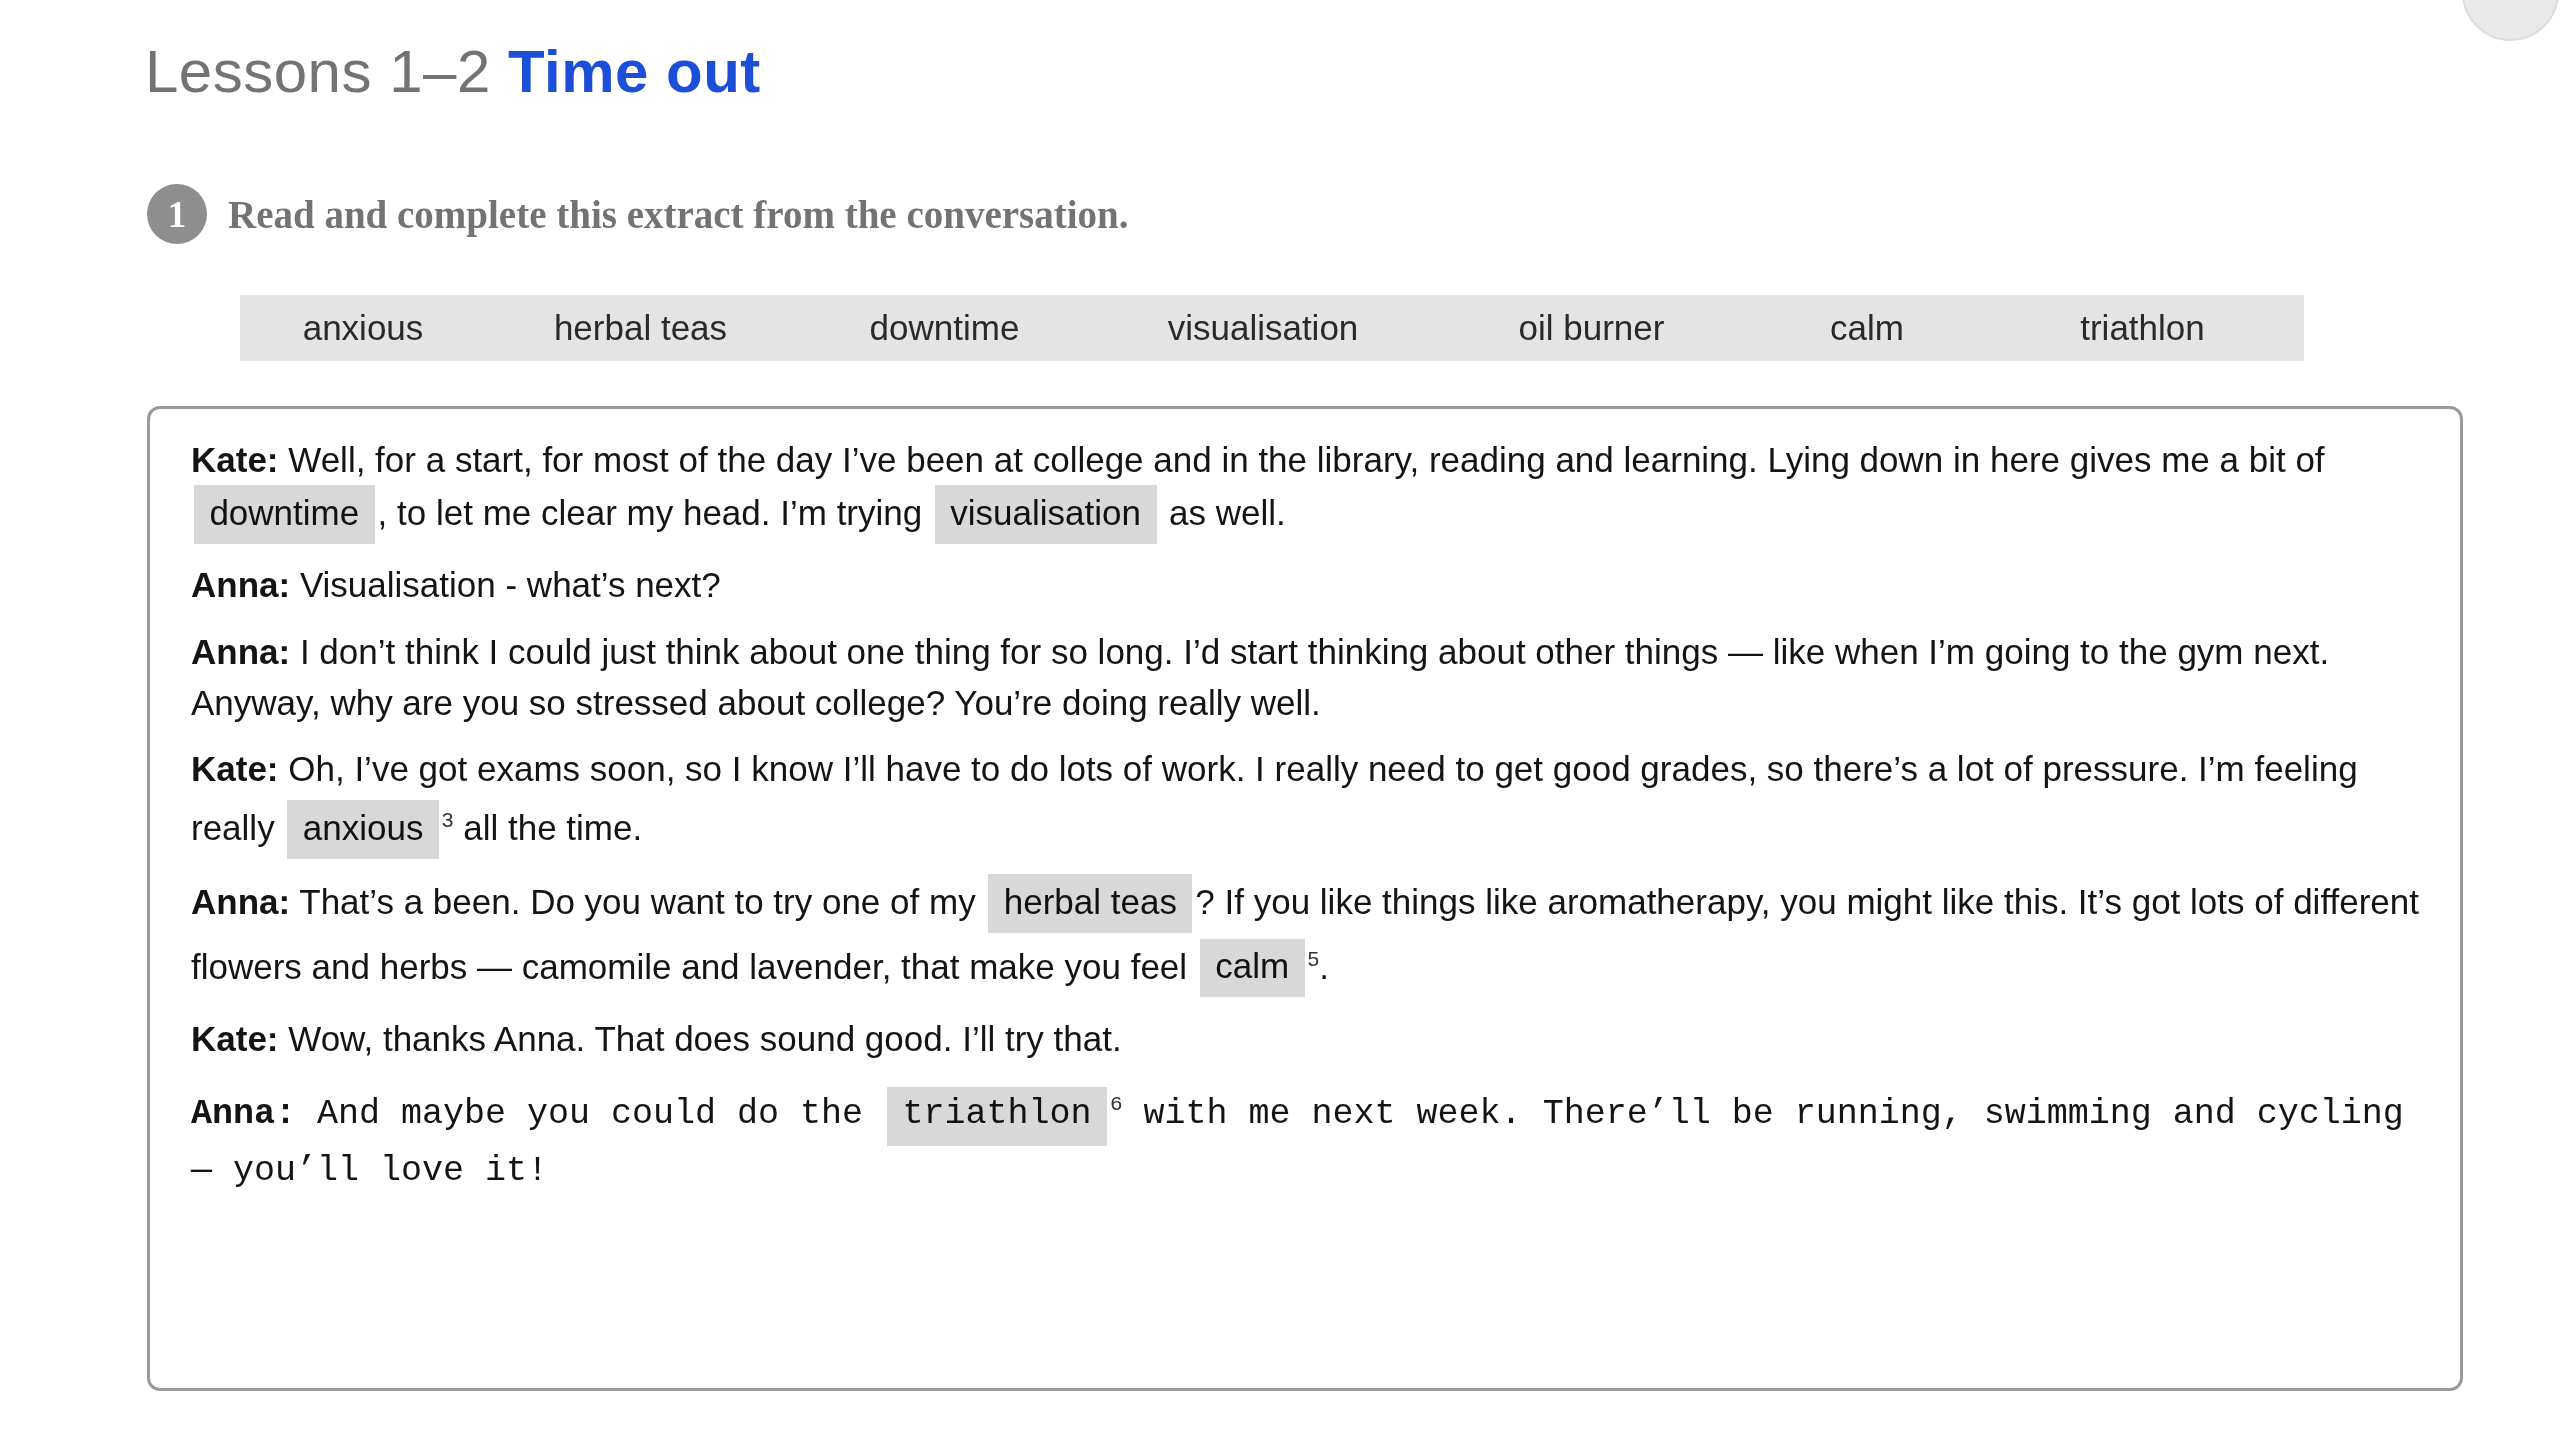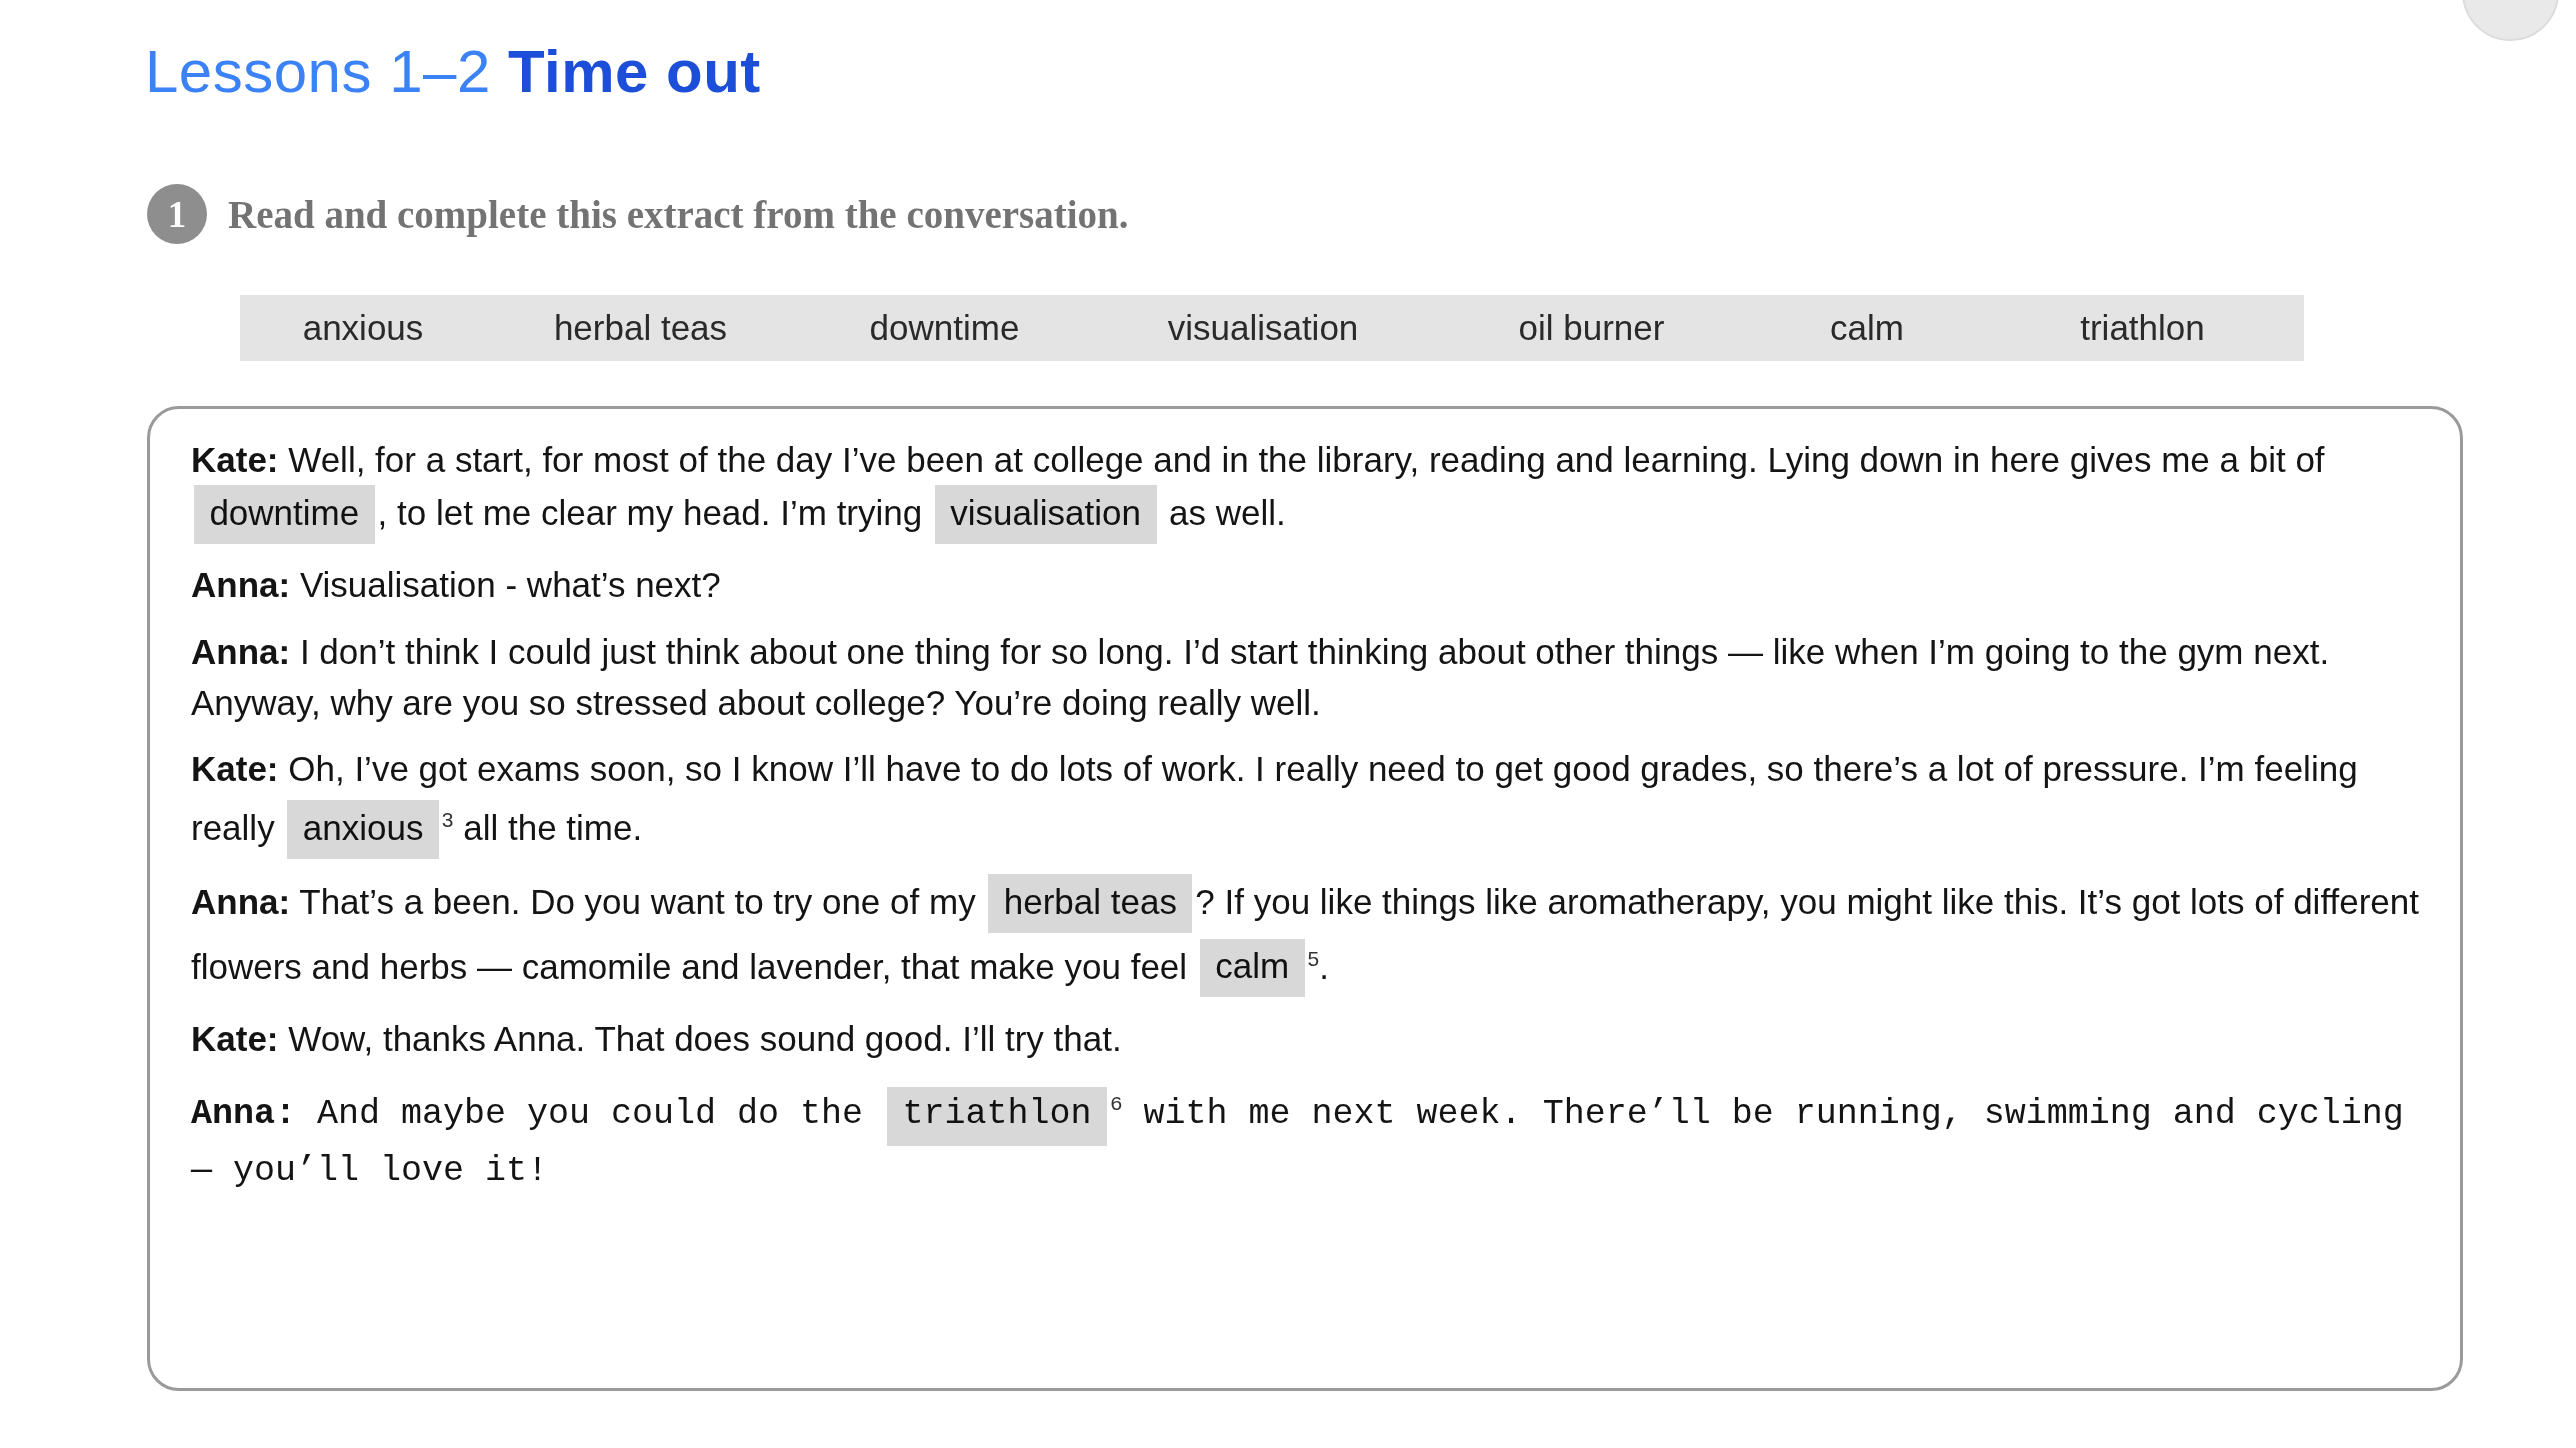--- a/index.html
+++ b/index.html
@@ -40,21 +40,21 @@
     position: absolute;
     left: 145px;
     top: 37px;
     font-size: 60px;
     letter-spacing: 0.5px;
     white-space: nowrap;
     color: #6e6e6e;
     font-weight: 400;
   }
   .heading .lesson-label {
-    color: #3b82f6;
+    color: #737373;
     font-weight: 400;
   }
   .heading .title-bold {
     color: #1d4ed8;
     font-weight: bold;
   }
 
   
   .exercise-row {
     position: absolute;
@@ -112,21 +112,21 @@
   .wb-7 { width: 319px; }
 
   
   .dialogue-box {
     position: absolute;
     left: 147px;
     top: 406px;
     width: 2316px;
     height: 985px;
     border: 3.9px solid #9a9a9a;
-    border-radius: 32px;
+    border-radius: 13px;
     box-sizing: border-box;
     background: #ffffff;
     padding: 25px 37px 9.7px 41px;
   }
   .line {
     font-size: 35px;
     line-height: 51px;
     color: #141414;
     margin: 0 0 15.5px 0;
   }

